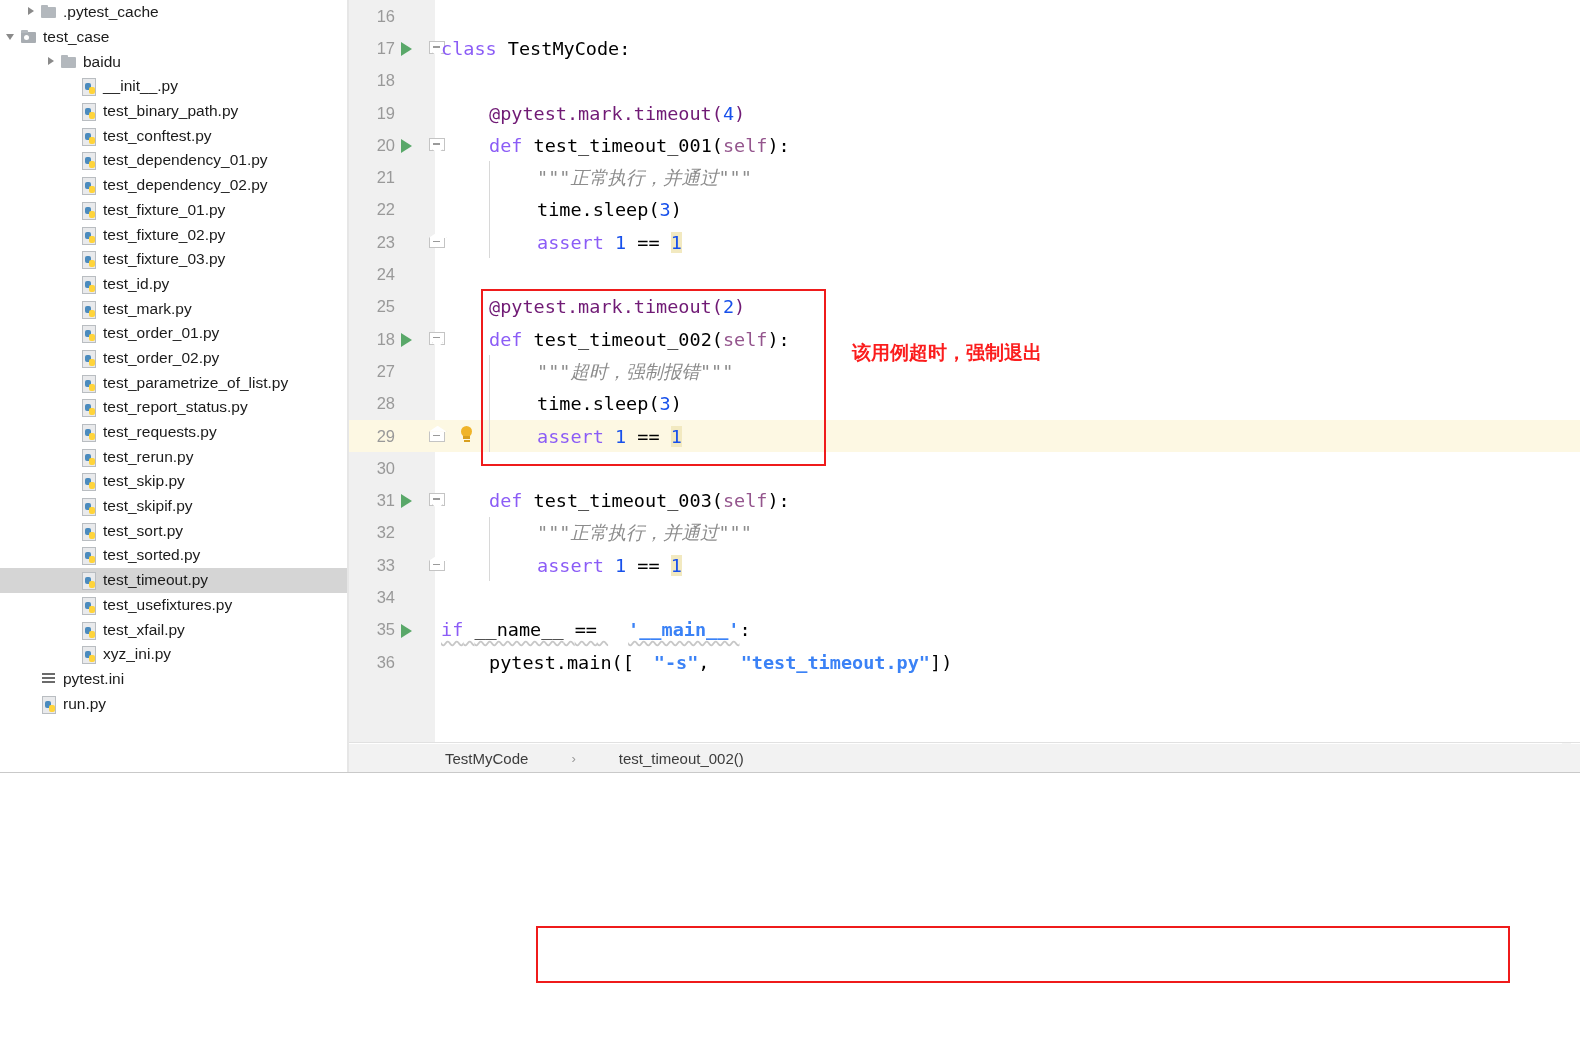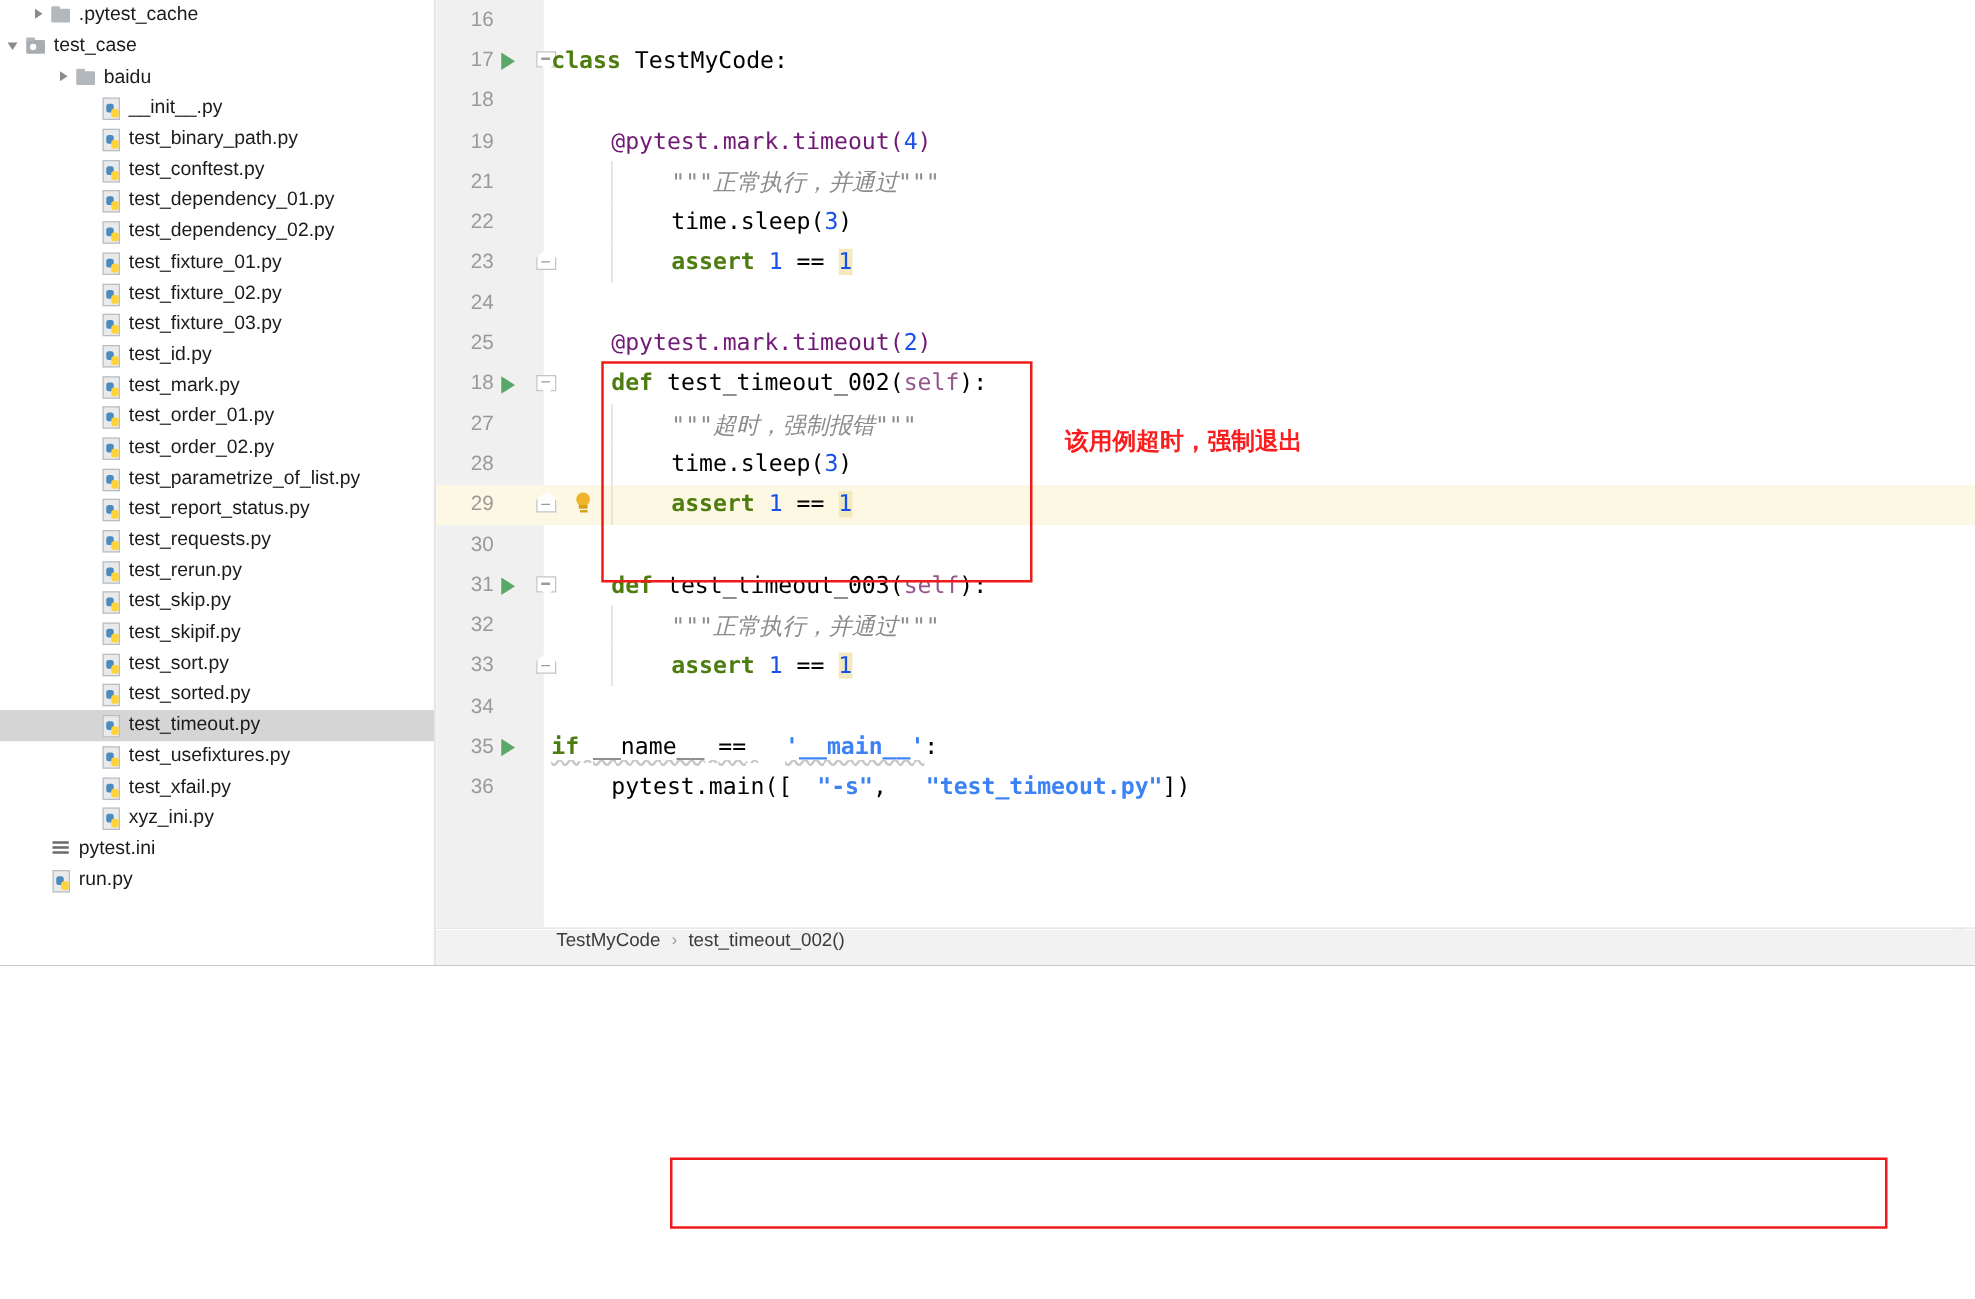--- a/index.html
+++ b/index.html
@@ -139,21 +139,21 @@
     background:#d9a01f; }
   .bulb .b3{ position:absolute; left:4.5px; top:14px; width:6px;height:2px;
     background:#d9a01f; }
 
   .ctext{ position:absolute; left:92px; white-space:pre; }
   .vline{
     position:absolute; left:140px; top:0; width:1px; height:32.3px; background:#d8d8d8;
   }
 
   
-  .kw   { color:#4d7c0f; font-weight:bold; }
+  .kw   { color:#8b5cf6; font-weight:normal; }
   .deco { color:#701a75; }
   .slf  { color:#94558d; }
   .num  { color:#1750eb; }
   .str  { color:#3b82f6; font-weight:bold;margin-left:20px; }
   .doc  { color:#8c8c8c; font-style:italic; }
   .pl   { color:#000000; }
   .hlnum{ background:#f2e9c0; }
   .squig{ text-decoration: underline; text-decoration-style: wavy;
           text-decoration-color:#c7c7c7; text-underline-offset:4px; }
 
@@ -163,22 +163,22 @@
   }
   .annot-code{
     position:absolute; left:852px; top:340px;
     color:#fb1d1d; font-size:19px; font-weight:bold;
     font-family:"DejaVu Sans", sans-serif; white-space:nowrap;
   }
 
   
   .breadcrumb{
     position:absolute; left:349px; top:744px; right:0; height:28px;
-    background:#f2f2f2; display:flex; align-items:flex-start;
-    font-size:15px; color:#3c3c3c; padding-left:96px;
+    background:#f2f2f2; display:flex; align-items:center;
+    font-size:15px; color:#3c3c3c; padding-left:96px;gap:34px;
   }
   .breadcrumb .sep{ color:#9a9a9a; margin:0 9px; font-size:13px; }
   .bc-divline{
     position:absolute; left:349px; top:742px; right:0; height:1px; background:#e1e1e1;
   }
 
   
   .bottom{
     position:absolute; left:0; top:773px; right:0; bottom:0; background:#fff;
   }
@@ -542,20 +542,26 @@
         </div>
         <div class="line">
           <span class="lnum">18</span>
           <span class="ctext" style="left: 92px;"></span>
         </div>
         <div class="line">
           <span class="lnum">19</span>
           <span class="ctext" style="left: 140px;"><span class="deco">@pytest.mark.timeout(</span><span class="num">4</span><span class="deco">)</span></span>
         </div>
         <div class="line">
+          <span class="lnum">20</span>
+          <span class="runmark"></span>
+          <span class="fold minus"></span>
+          <span class="ctext" style="left: 140px;"><span class="kw">def</span> <span class="pl">test_timeout_001(</span><span class="slf">self</span><span class="pl">):</span></span>
+        </div>
+        <div class="line">
           <span class="lnum">21</span>
           <span class="vline"></span>
           <span class="ctext" style="left: 188px;"><span class="doc">"""正常执行，并通过"""</span></span>
         </div>
         <div class="line">
           <span class="lnum">22</span>
           <span class="vline"></span>
           <span class="ctext" style="left: 188px;"><span class="pl">time.sleep(</span><span class="num">3</span><span class="pl">)</span></span>
         </div>
         <div class="line">

